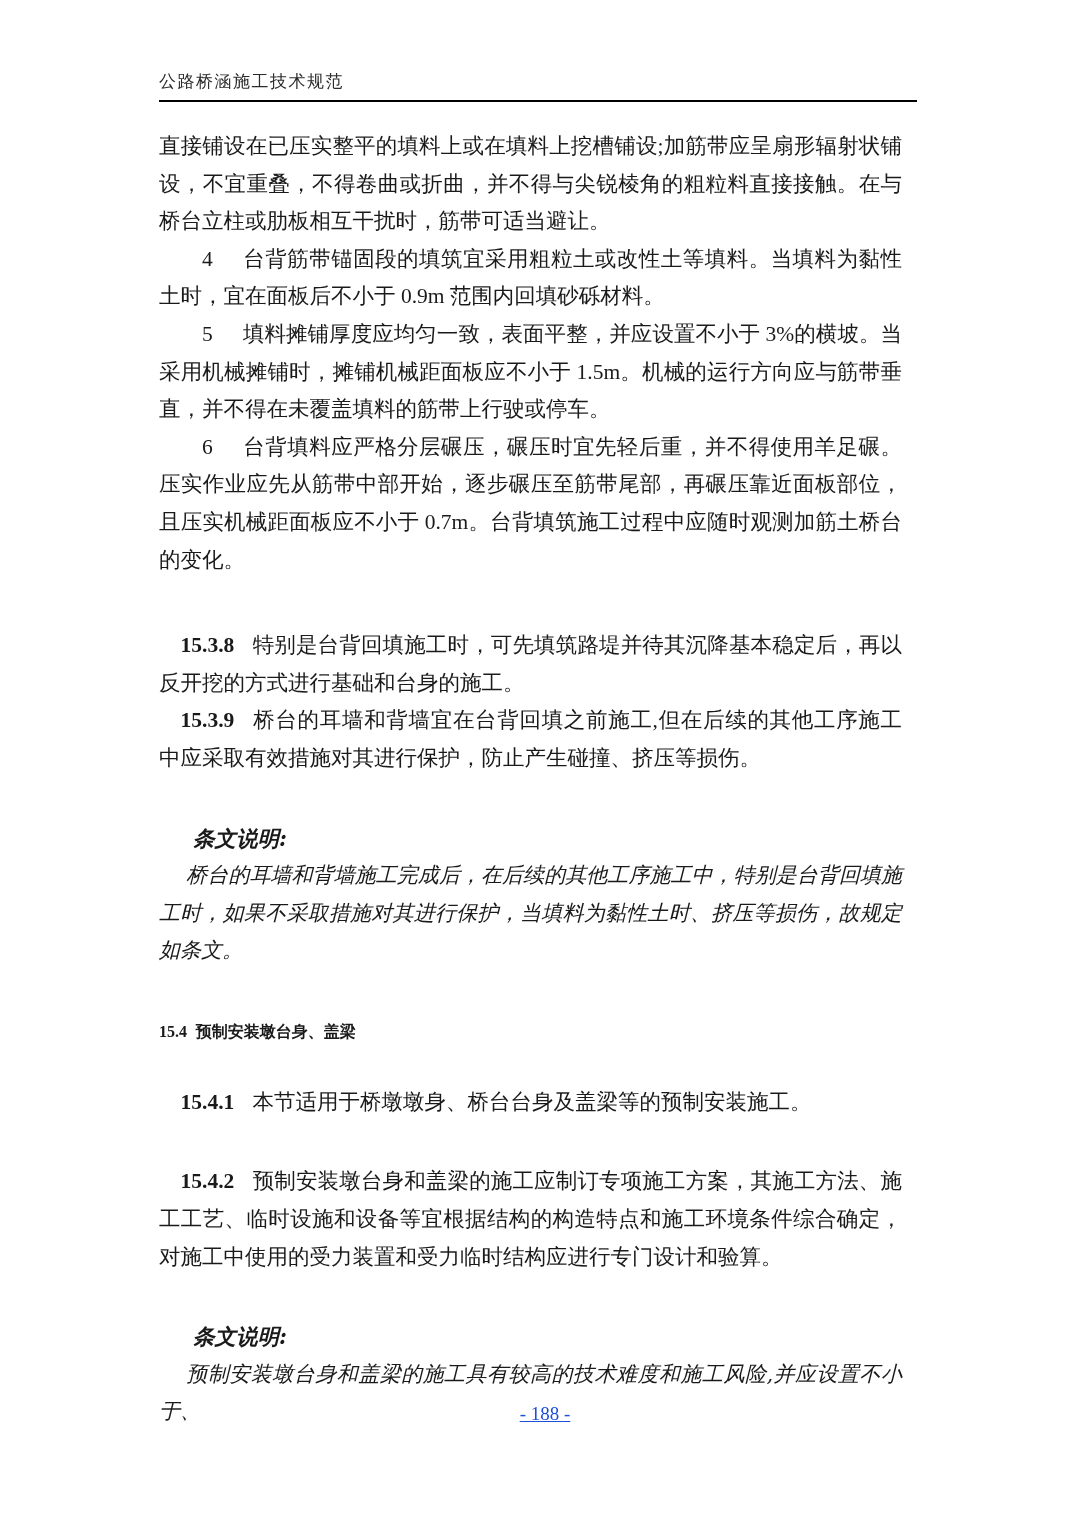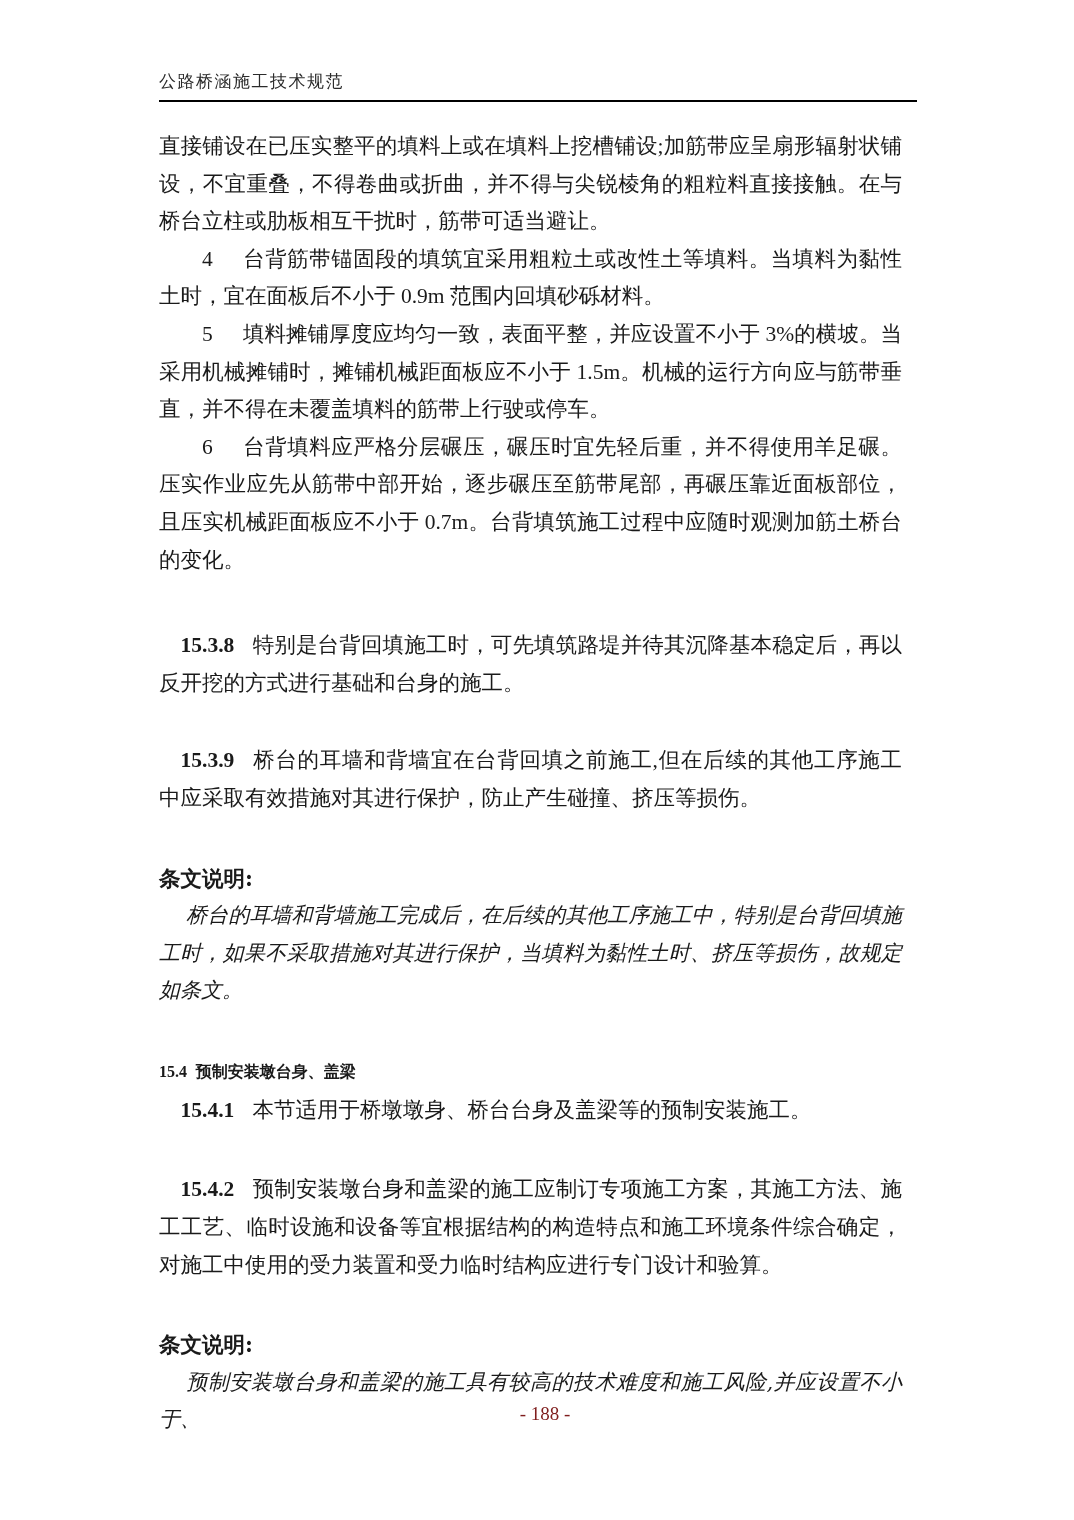--- a/index.html
+++ b/index.html
@@ -32,50 +32,53 @@
     line-height: 37.6px;
     text-align: justify;
   }
   p { margin: 0; }
   .para-cont { text-indent: 0; }
   .num-item { text-indent: 2em; }
   .num-item .item-num { margin-right: 1.4em; }
   .clause { text-indent: 1em; }
   .clause .clause-num { font-weight: bold; margin-right: 0.85em; }
   .clause-1538 { margin-top: 48px; }
-  .clause-1539 { margin-top: 40px; }
+  .clause-1539 { }
   .explanation { margin-top: 42px; }
   .expl-label {
     font-weight: bold;
+    font-style: italic;
     font-family: "DejaVu Serif", serif;
+    margin-left: 34px;
   }
   .expl-text {
     font-style: italic;
     font-family: "DejaVu Serif", serif;
     text-indent: 1.3em;
     font-size: 21px;
   }
   .section-heading {
     margin-top: 42px;
     font-weight: bold;
     font-size: 16px;
     line-height: 40px;
     text-indent: 0;
   }
   .section-heading .heading-num { margin-right: 0.55em; }
-  .clause-1541 { }
+  .clause-1541 { margin-top: 32px; }
   .clause-1542 { margin-top: 42px; }
   .page-footer {
     position: absolute;
     left: 16px;
     right: 0;
     top: 1403px;
     text-align: center;
     font-size: 19px;
-    color: #7f1d1d;
+    color: #1d4ed8;
+    text-decoration: underline;
   }
 </style>
 </head>
 <body>
 
 <div class="page">
 
   <div class="page-header">
     <span>公路桥涵施工技术规范</span>
   </div>

